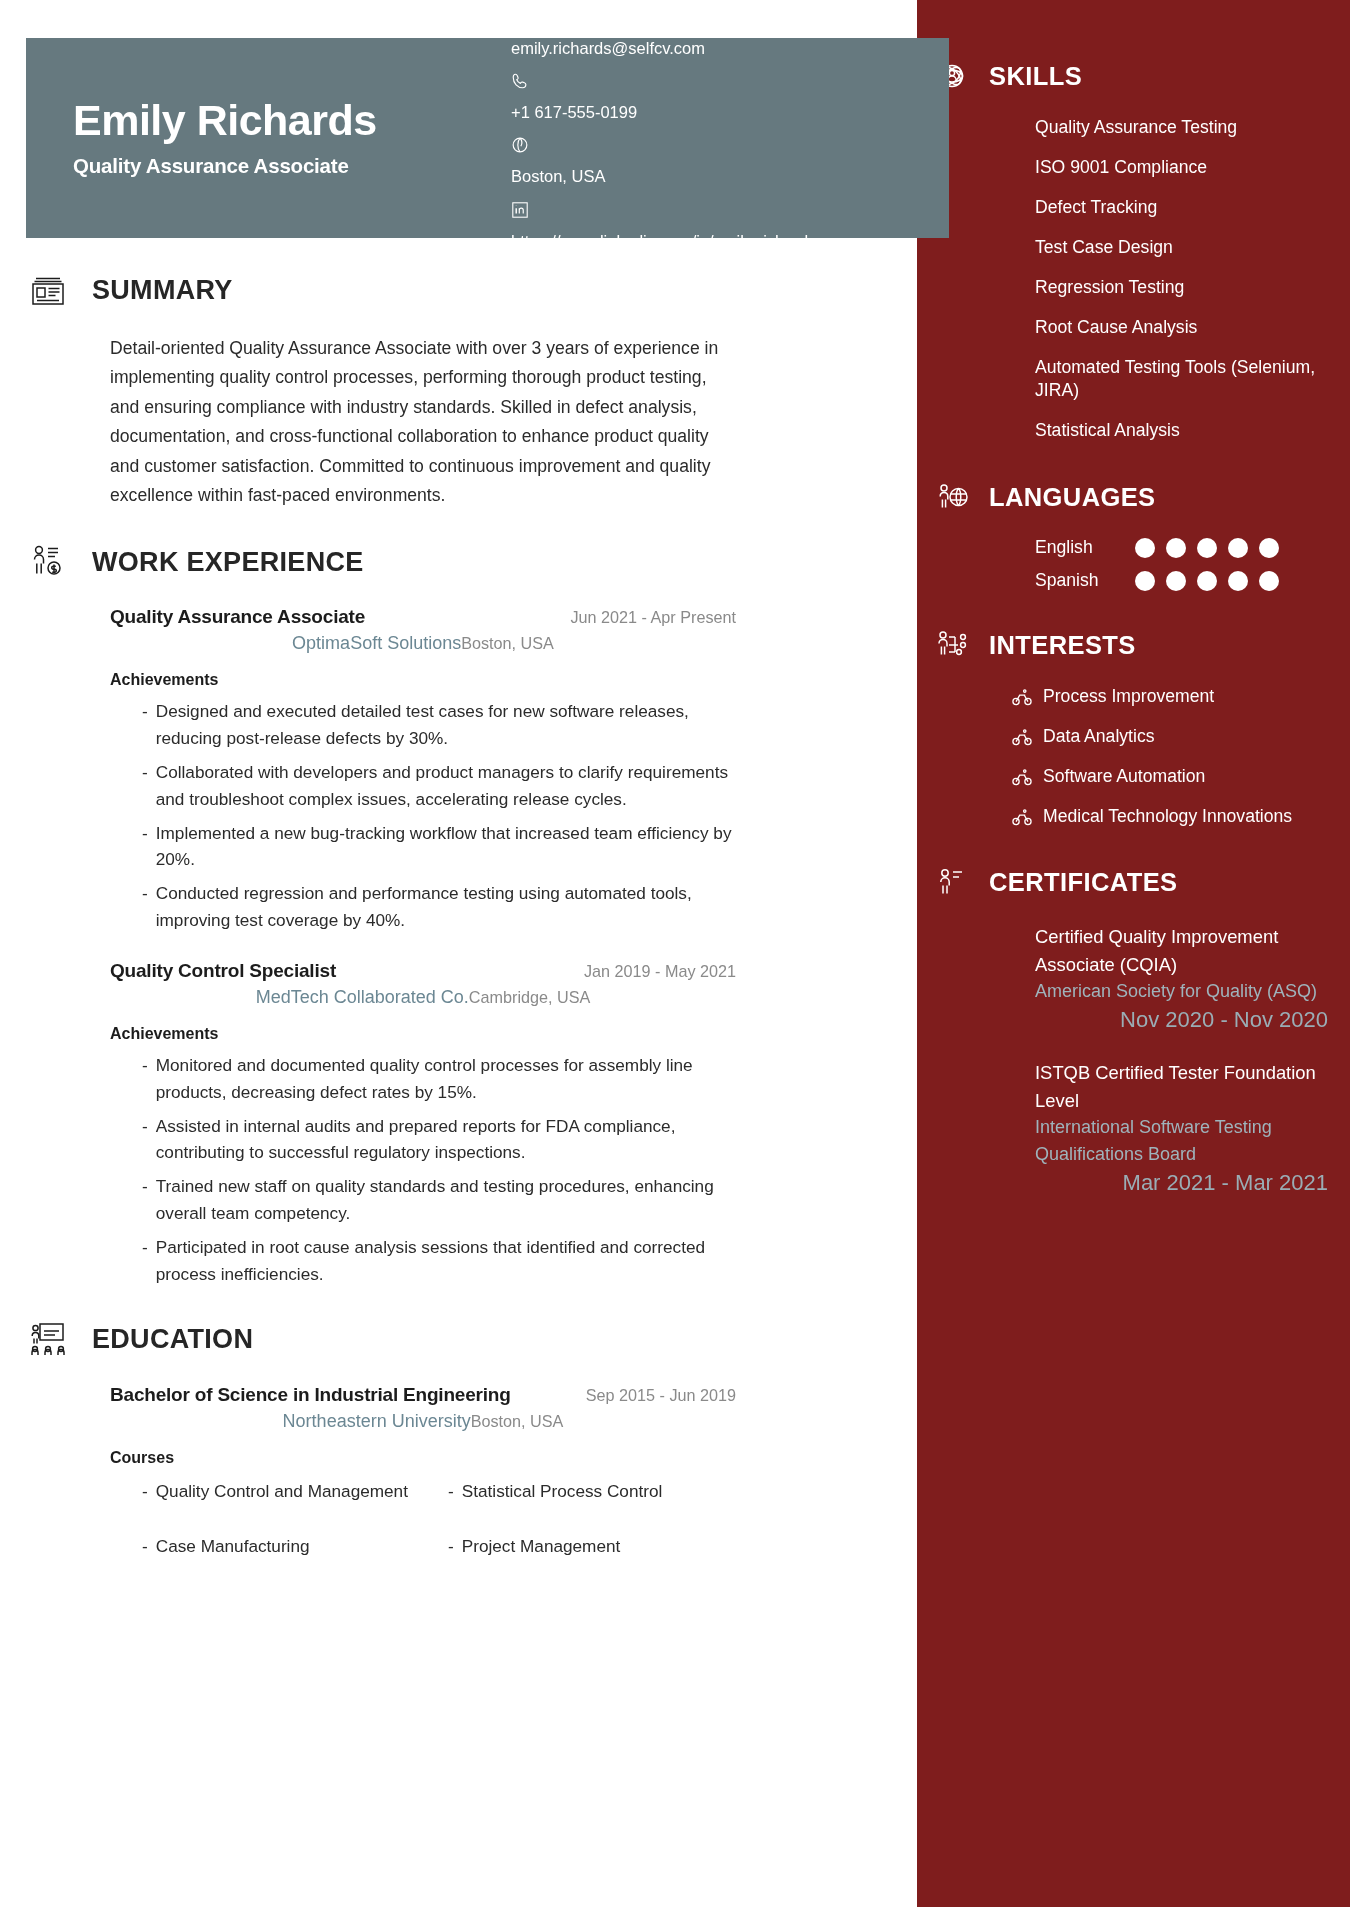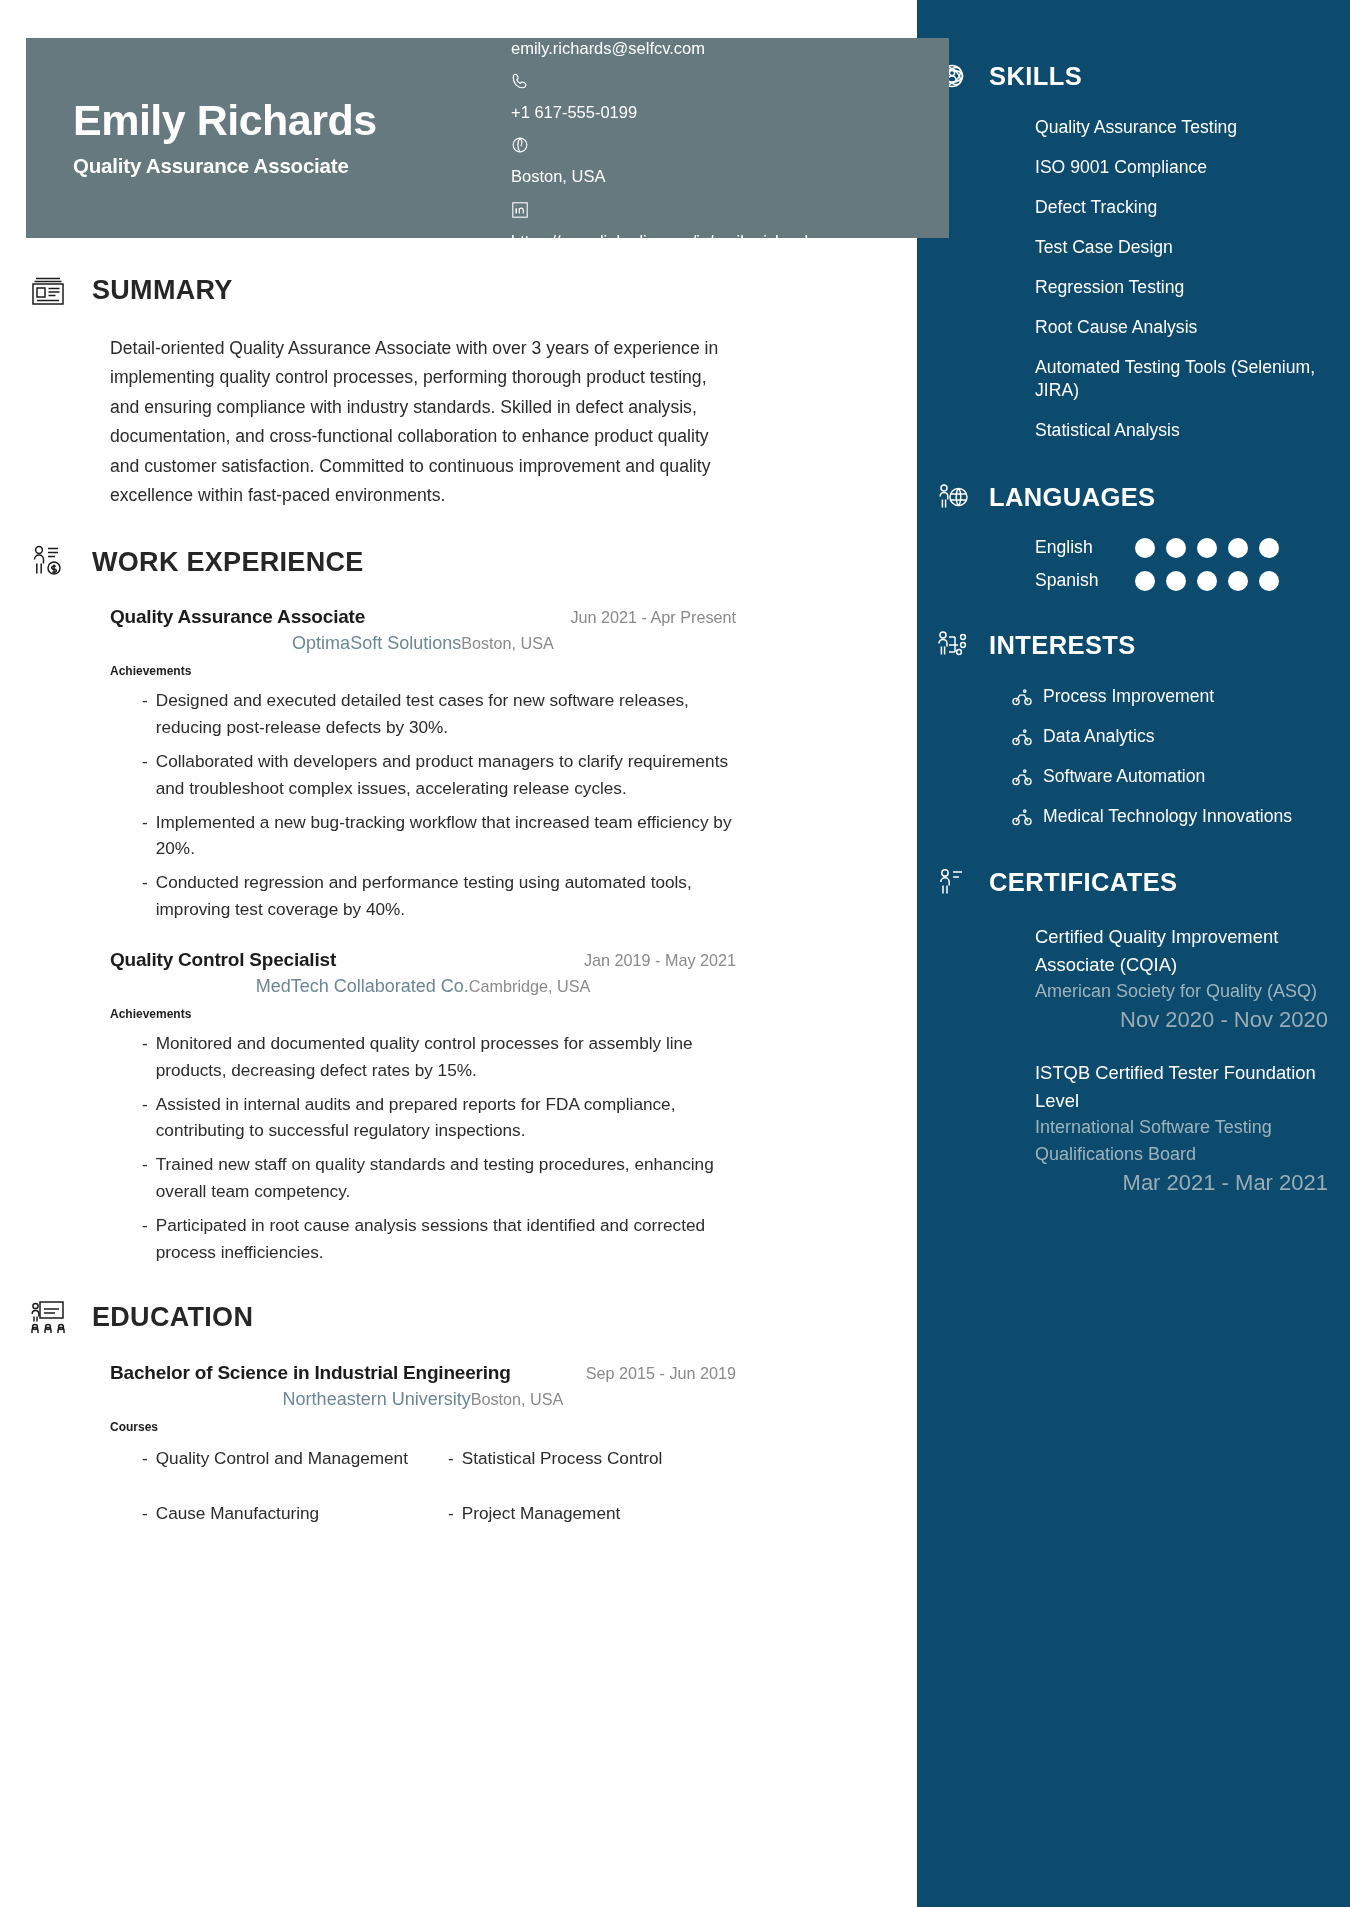--- a/index.html
+++ b/index.html
@@ -19,21 +19,21 @@
     overflow: hidden;
   }
 
   
   .sidebar {
     position: absolute;
     top: 0;
     left: 917px;
     width: 433px;
     height: 1907px;
-    background: #0c4a6e;
+    background: #7f1d1d;
     padding: 56px 0 40px 0;
   }
 
   
   .header {
     position: absolute;
     top: 38px;
     left: 26px;
     width: 923px;
     height: 200px;
@@ -158,22 +158,22 @@
   .entry-org {
     font-size: 18px;
     color: #6b8793;
   }
   .entry-loc {
     font-size: 16.2px;
     color: #8a8a8a;
     white-space: nowrap;
   }
   .entry-label {
-    margin-top: 10px;
-    font-size: 12px;
+    margin-top: 17px;
+    font-size: 16px;
     font-weight: bold;
     color: #1c1c1c;
   }
   .bullets { margin-top: 9px; padding-left: 32px; }
   .bullet {
     display: flex;
     gap: 8px;
     font-size: 17.2px;
     line-height: 1.56;
     color: #2b2b2b;
@@ -624,21 +624,21 @@
             <div class="course">
                 <span class="dash">-</span>
                 <span>Quality Control and Management</span>
               </div>
             <div class="course">
                 <span class="dash">-</span>
                 <span>Statistical Process Control</span>
               </div>
             <div class="course">
                 <span class="dash">-</span>
-                <span>Cause Manufacturing</span>
+                <span>Case Manufacturing</span>
               </div>
             <div class="course">
                 <span class="dash">-</span>
                 <span>Project Management</span>
               </div>
           </div>
         </div>
       </div>
     </section>
 

